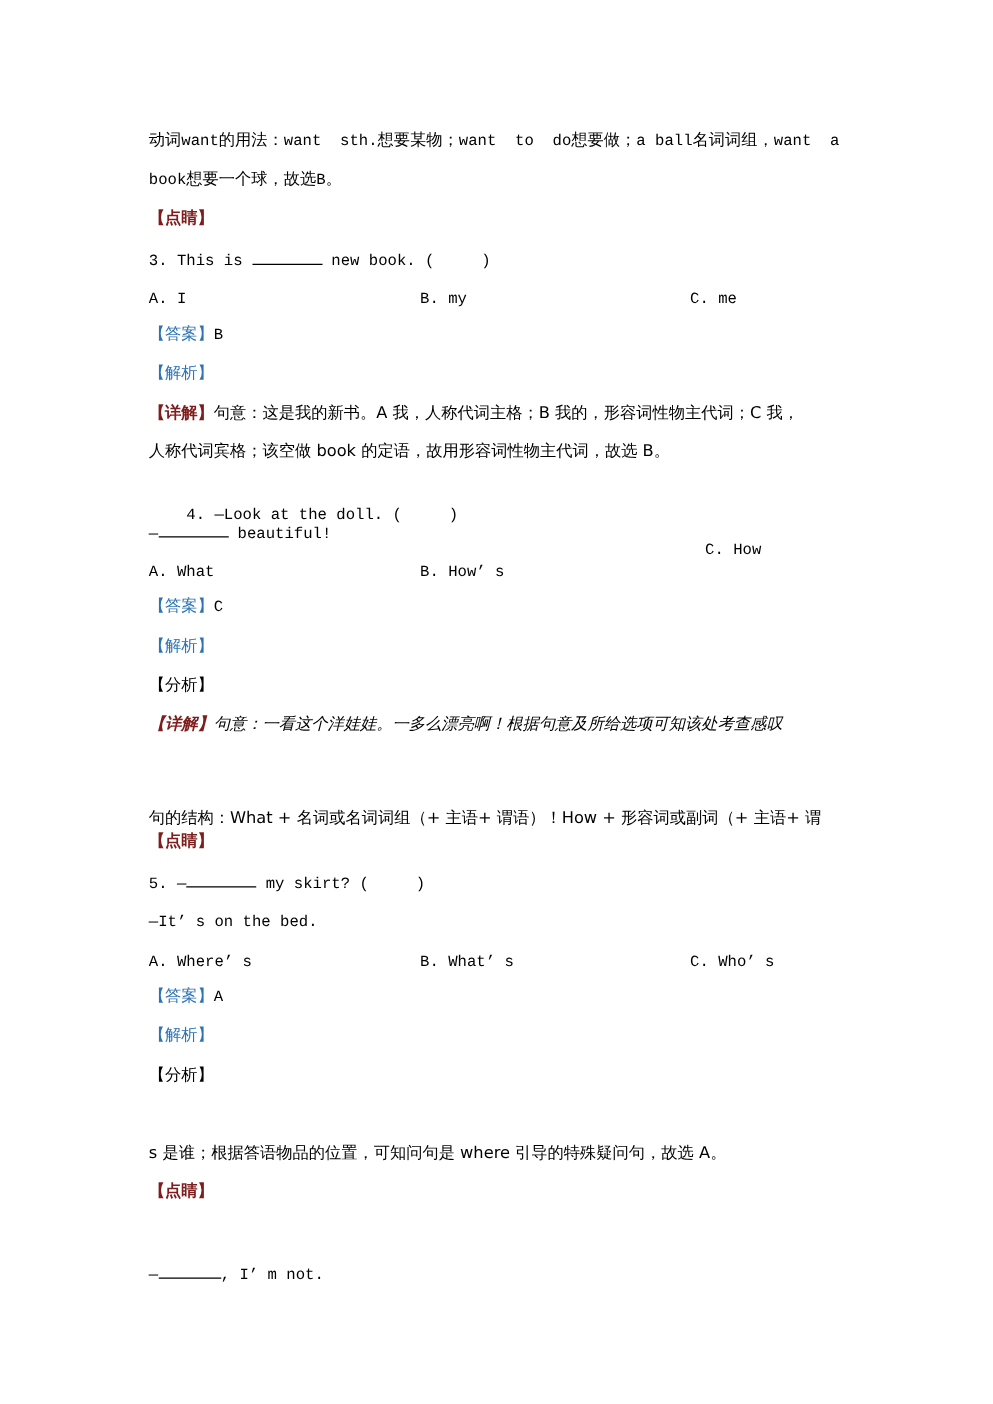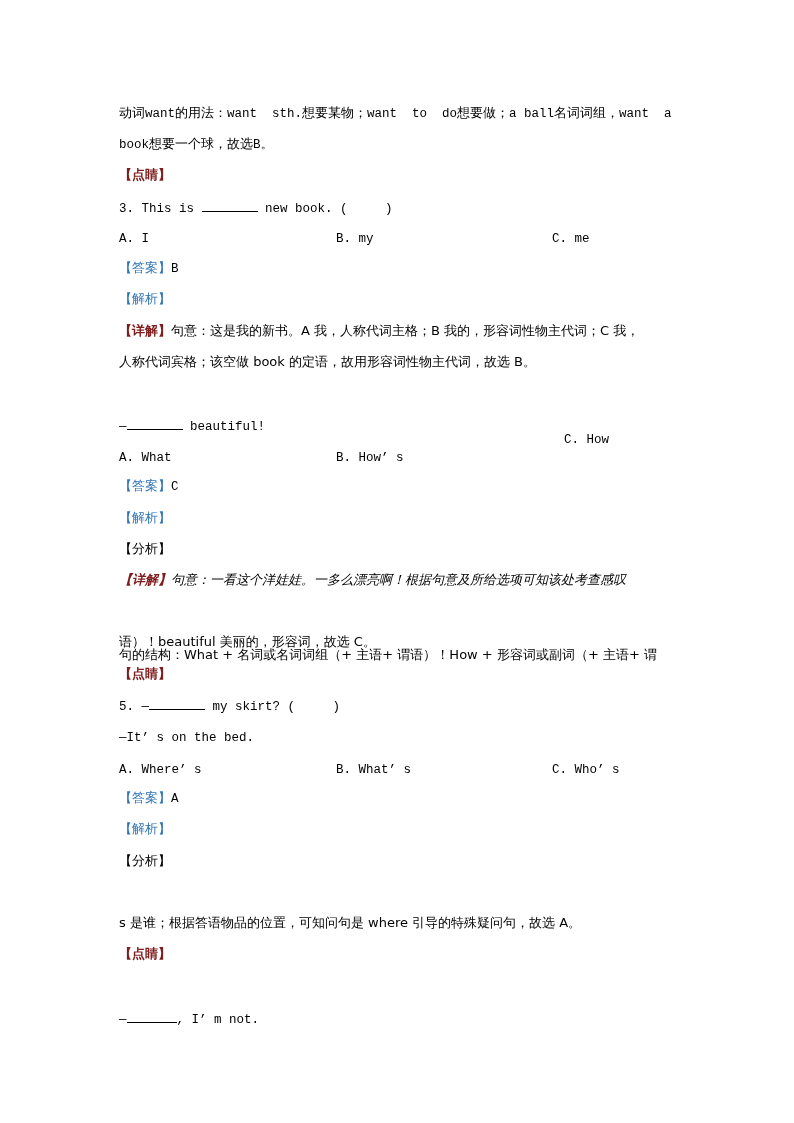--- a/index.html
+++ b/index.html
@@ -88,20 +88,23 @@
   </div>
   <div class="line" style="top:259px;">
     <span class="label-blue">【答案】</span><span class="mono">B</span>
   </div>
   <div class="line label-blue" style="top:290px;">【解析】</div>
   <div class="line" style="top:322px;">
     <span class="label-black">【详解】</span><span>句意：这是我的新书。A 我，人称代词主格；B 我的，形容词性物主代词；C 我，</span>
   </div>
   <div class="line" style="top:353px;">人称代词宾格；该空做 book 的定语，故用形容词性物主代词，故选 B。</div>
 
+  <div class="line mono" style="top:385px; white-space:pre;">
+    <span>4.</span> <span>—Look at the doll. (     )</span>
+  </div>
   <div class="line mono" style="top:417px;">
     <span>—</span><span class="blank" style="width:56px;"></span>
     <span>beautiful!</span>
   </div>
   <div class="opt optA" style="top:449px;">
     <span>A.</span>&nbsp;<span>What</span>
   </div>
   <div class="opt optB" style="top:449px;">
     <span>B.</span>&nbsp;<span>How’ s</span>
   </div>
@@ -110,21 +113,20 @@
   </div>
   <div class="line" style="top:477px;">
     <span class="label-blue">【答案】</span><span class="mono">C</span>
   </div>
   <div class="line label-blue" style="top:509px;">【解析】</div>
   <div class="line" style="top:540px;">【分析】</div>
   <div class="line" style="top:571px;font-style:italic;">
     <span class="label-black">【详解】</span><span>句意：一看这个洋娃娃。一多么漂亮啊！根据句意及所给选项可知该处考查感叹</span>
   </div>
   <div class="line" style="top:602px;margin-top:44px;">句的结构：What + 名词或名词词组（+ 主语+ 谓语）！How + 形容词或副词（+ 主语+ 谓</div>
-  <div class="line" style="top:633px;">语）！beautiful 美丽的，形容词，故选 C。</div>
   <div class="line label-black" style="top:665px;">【点睛】</div>
 
   <div class="line mono" style="top:697px;">
     <span>5.</span>
     <span>—</span><span class="blank" style="width:56px;"></span>
     <span style="white-space:pre;">my skirt? (     )</span>
   </div>
   <div class="line mono" style="top:729px;">—It’ s on the bed.</div>
   <div class="opt optA" style="top:761px;">
     <span>A.</span>&nbsp;<span>Where’ s</span>

